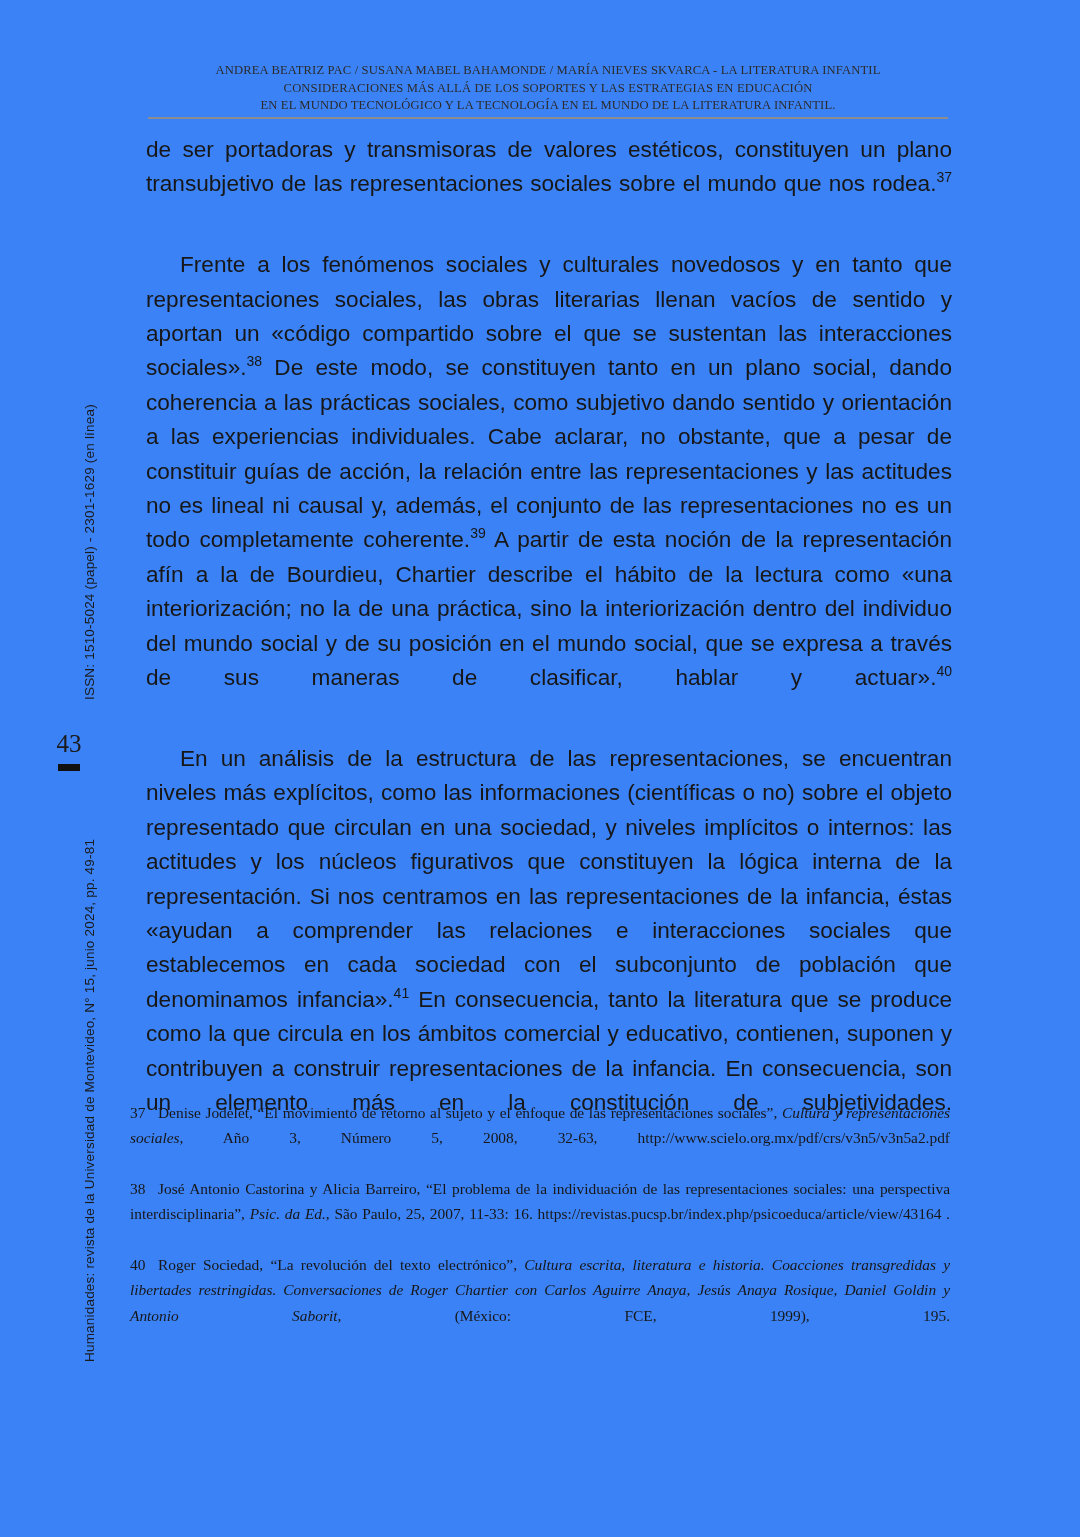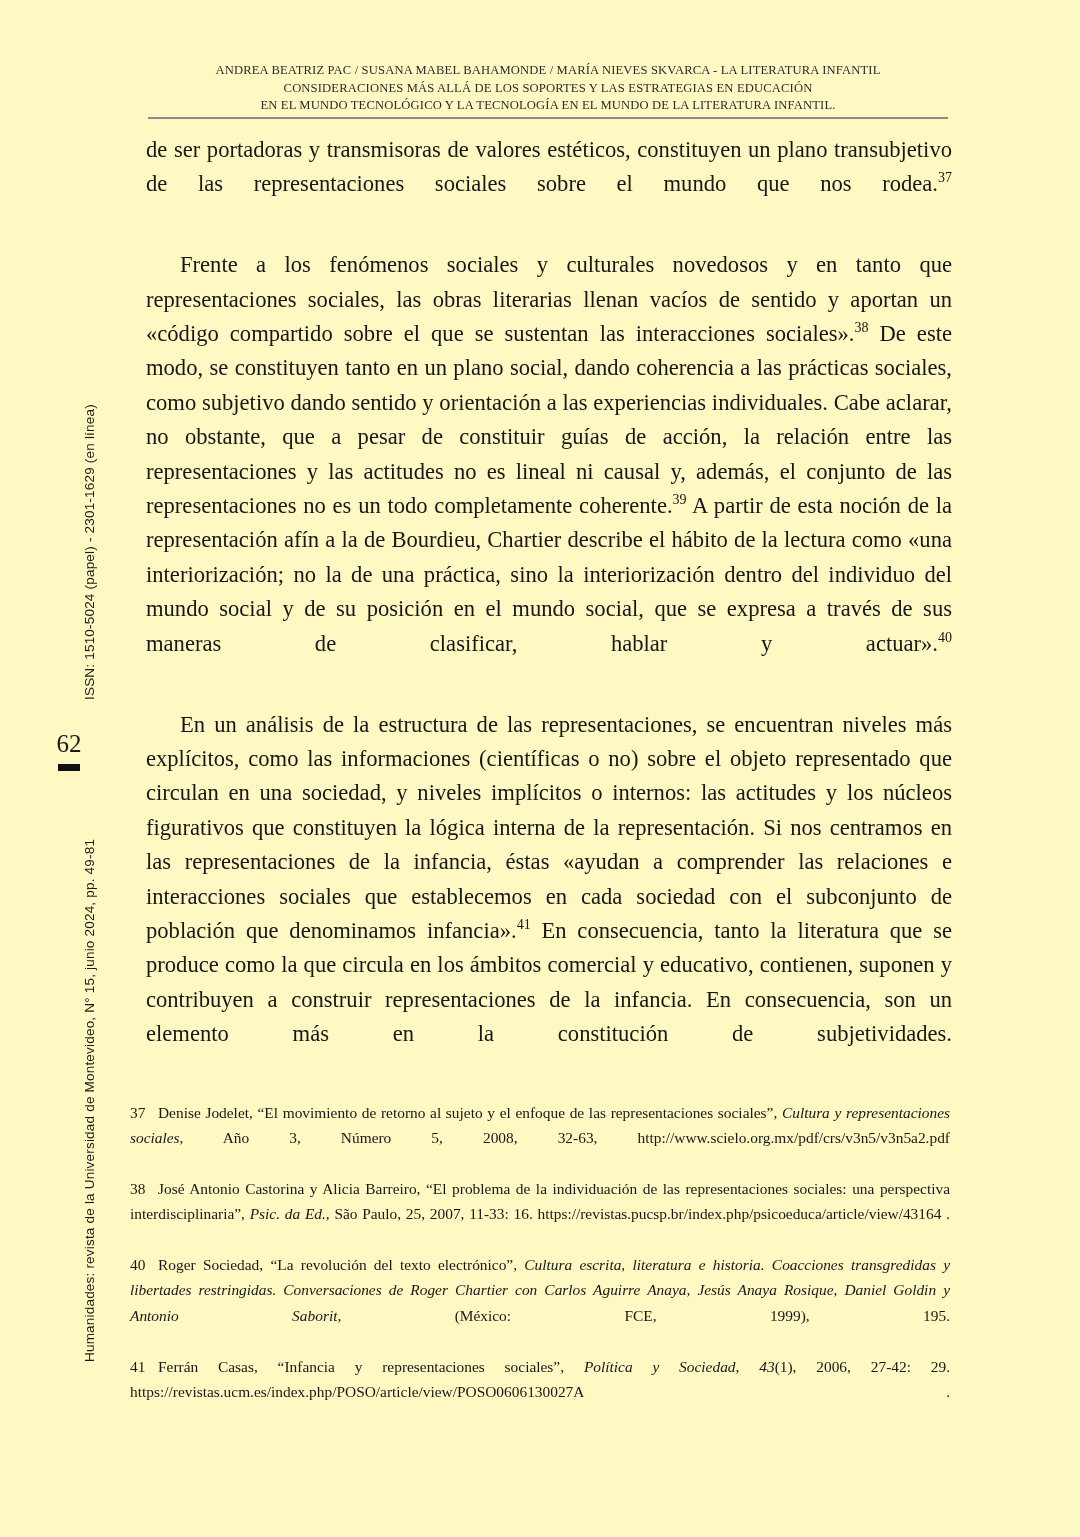--- a/index.html
+++ b/index.html
@@ -10,21 +10,21 @@
   }
   body {
     font-family: "Liberation Serif", "DejaVu Serif", serif;
     color: #1a1a1a;
   }
 
   .page {
     position: relative;
     width: 1080px;
     height: 1537px;
-    background: #fef9c3;
+    background: #3b82f6;
     overflow: hidden;
     box-sizing: border-box;
   }
 
   
   .running-head {
     position: absolute;
     left: 148px;
     top: 62px;
     width: 800px;
@@ -91,21 +91,21 @@
 
   
   .body-col {
     position: absolute;
     left: 146px;
     top: 133px;
     width: 806px;
   }
   .body-col p {
     margin: 0;
-    font-family: Liberation Serif, serif;
+    font-family: Liberation Sans, sans-serif;
     font-size: 22.6px;
     line-height: 34.4px;
     text-align: justify;
     text-justify: inter-word;
     color: #171717;
     hyphens: none;
   }
   .body-col p.indent {
     text-indent: 34px;
   }
@@ -159,29 +159,28 @@
 
   <div class="running-head">
     <div class="rh-line">ANDREA BEATRIZ PAC / SUSANA MABEL BAHAMONDE  / MARÍA NIEVES SKVARCA - LA LITERATURA INFANTIL</div>
     <div class="rh-line">CONSIDERACIONES MÁS ALLÁ DE LOS SOPORTES Y LAS ESTRATEGIAS EN EDUCACIÓN</div>
     <div class="rh-line">EN EL MUNDO TECNOLÓGICO Y LA TECNOLOGÍA EN EL MUNDO DE LA LITERATURA INFANTIL.</div>
   </div>
   <div class="header-rule"></div>
 
   <div class="side-issn">ISSN: 1510-5024 (papel) - 2301-1629 (en línea)</div>
   <div class="side-journal">Humanidades: revista de la Universidad de Montevideo, N° 15, junio 2024, pp. 49-81</div>
-  <div class="folio">62</div>
+  <div class="folio">43</div>
   <div class="folio-bar"></div>
 
   <div class="body-col">
     <p class="para"><span>de ser portadoras y transmisoras de valores estéticos, constituyen un plano transubjetivo de las representaciones sociales sobre el mundo que nos rodea.</span><sup class="fn">37</sup></p>
     <p class="para indent"><span>Frente a los fenómenos sociales y culturales novedosos y en tanto que representaciones sociales, las obras literarias llenan vacíos de sentido y aportan un «código compartido sobre el que se sustentan las interacciones sociales».</span><sup class="fn">38</sup><span> De este modo, se constituyen tanto en un plano social, dando coherencia a las prácticas sociales, como subjetivo dando sentido y orientación a las experiencias individuales. Cabe aclarar, no obstante, que a pesar de constituir guías de acción, la relación entre las representaciones y las actitudes no es lineal ni causal y, además, el conjunto de las representaciones no es un todo completamente coherente.</span><sup class="fn">39</sup><span> A partir de esta noción de la representación afín a la de Bourdieu, Chartier describe el hábito de la lectura como «una interiorización; no la de una práctica, sino la interiorización dentro del individuo del mundo social y de su posición en el mundo social, que se expresa a través de sus maneras de clasificar, hablar y actuar».</span><sup class="fn">40</sup></p>
     <p class="para indent"><span>En un análisis de la estructura de las representaciones, se encuentran niveles más explícitos, como las informaciones (científicas o no) sobre el objeto representado que circulan en una sociedad, y niveles implícitos o internos: las actitudes y los núcleos figurativos que constituyen la lógica interna de la representación. Si nos centramos en las representaciones de la infancia, éstas «ayudan a comprender las relaciones e interacciones sociales que establecemos en cada sociedad con el subconjunto de población que denominamos infancia».</span><sup class="fn">41</sup><span> En consecuencia, tanto la literatura que se produce como la que circula en los ámbitos comercial y educativo, contienen, suponen y contribuyen a construir representaciones de la infancia. En consecuencia, son un elemento más en la constitución de subjetividades.</span></p>
   </div>
 
   <div class="footnotes">
     <p class="fnote"><span class="num">37</span><span>Denise Jodelet, “El movimiento de retorno al sujeto y el enfoque de las representaciones sociales”, </span><i>Cultura y representaciones sociales,</i><span> Año 3, Número 5, 2008, 32-63,  http://www.scielo.org.mx/pdf/crs/v3n5/v3n5a2.pdf</span></p>
     <p class="fnote"><span class="num">38</span><span>José Antonio Castorina y Alicia Barreiro, “El problema de la individuación de las representaciones sociales: una perspectiva interdisciplinaria”, </span><i>Psic. da Ed.</i><span>, São Paulo, 25, 2007, 11-33: 16. https://revistas.pucsp.br/index.php/psicoeduca/article/view/43164 .</span></p>
     <p class="fnote"><span class="num">40</span><span>Roger Sociedad, “La revolución del texto electrónico”, </span><i>Cultura escrita, literatura e historia. Coacciones transgredidas y libertades restringidas. Conversaciones de Roger Chartier con Carlos Aguirre Anaya, Jesús Anaya Rosique, Daniel Goldin y Antonio Saborit,</i><span> (México: FCE, 1999), 195.</span></p>
-    <p class="fnote"><span class="num">41</span><span>Ferrán Casas, “Infancia y representaciones sociales”, </span><i>Política y Sociedad</i><span>, </span><i>43</i><span>(1), 2006, 27-42: 29. https://revistas.ucm.es/index.php/POSO/article/view/POSO0606130027A .</span></p>
   </div>
 
 </div>
 
 </body></html>

